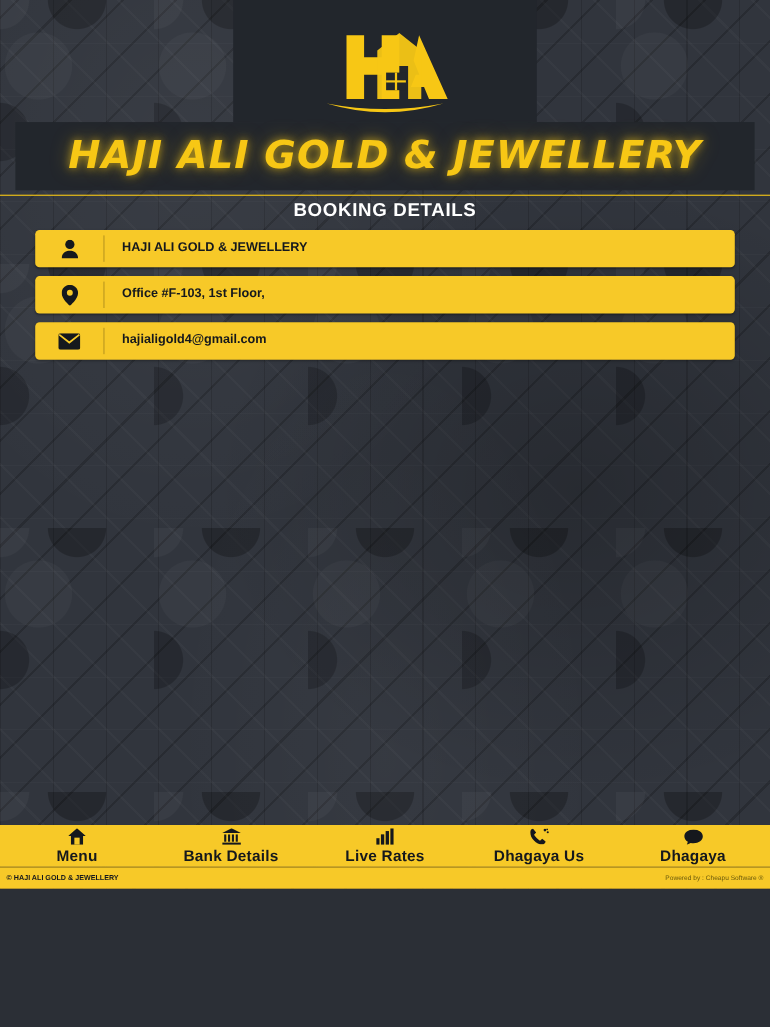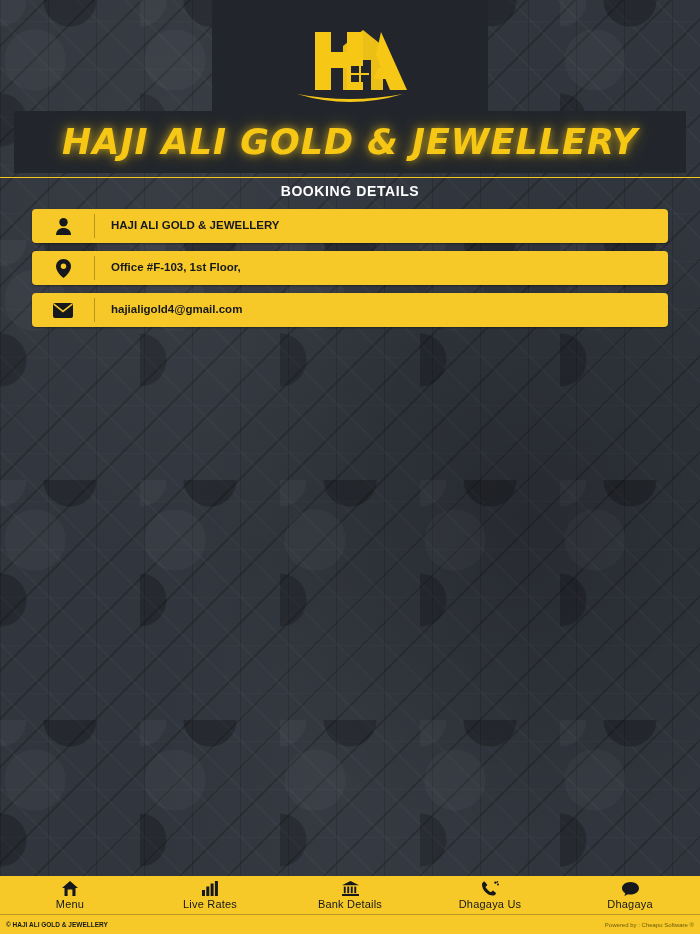--- a/index.html
+++ b/index.html
@@ -8,21 +8,21 @@
     height: 934px;
     overflow: hidden;
     font-family: "Liberation Sans", sans-serif;
     background: #2b2f36;
   }
 
   
   .page {
     position: relative;
     width: 700px;
-    height: 934px;
+    height: 808px;
     background-color: #a16207;
     overflow: hidden;
   }
   .pattern {
     position: absolute;
     inset: 0;
     background-color: #31353d;
     background-image:
       radial-gradient(circle at 0 0, rgba(255,255,255,0.035) 0 26px, transparent 27px),
       radial-gradient(circle at 70px 0, rgba(0,0,0,0.25) 0 26px, transparent 27px),
@@ -86,21 +86,21 @@
     z-index: 3;
     height: 26px;
     display: flex;
     align-items: center;
     justify-content: center;
     border-top: 1px solid #f7c715;
     margin-top: 4px;
   }
   .section-title {
     color: #ffffff;
-    font-size: 14px;
+    font-size: 17px;
     font-weight: bold;
     letter-spacing: 0.6px;
   }
 
   
   .info-list {
     position: relative;
     z-index: 3;
     padding: 6px 32px 0;
     display: flex;
@@ -159,22 +159,22 @@
     display: flex;
     flex-direction: column;
     align-items: center;
     justify-content: center;
     gap: 2px;
     color: #15181d;
     height: 100%;
     cursor: pointer;
   }
   .nav-label {
-    font-size: 11px;
-    font-weight: normal;
+    font-size: 14px;
+    font-weight: bold;
     letter-spacing: 0.2px;
   }
   .nav-ico { height: 16px; display: flex; align-items: flex-end; }
 
   
   .footer {
     position: absolute;
     left: 0;
     right: 0;
     bottom: 0;
@@ -275,46 +275,46 @@
         <svg width="16" height="15" viewBox="0 0 16 15" fill="currentColor">
           <path d="M8 0 L16 7 H13.5 V15 H2.5 V7 H0 z"></path>
           <rect x="5.6" y="8.5" width="4.8" height="6.5" fill="#f7c928"></rect>
         </svg>
       </span>
       <span class="nav-label">Menu</span>
     </div>
 
     <div class="nav-item">
       <span class="nav-ico">
-        <svg width="16" height="15" viewBox="0 0 16 15" fill="currentColor">
-          <rect x="0" y="9" width="3" height="6"></rect>
-          <rect x="4.3" y="5.5" width="3" height="9.5"></rect>
-          <rect x="8.6" y="2.5" width="3" height="12.5"></rect>
-          <rect x="12.9" y="0" width="3" height="15"></rect>
-        </svg>
-      </span>
-      <span class="nav-label">Live Rates</span>
-    </div>
-
-    <div class="nav-item">
-      <span class="nav-ico">
         <svg width="17" height="15" viewBox="0 0 17 15" fill="currentColor">
           <path d="M8.5 0 L17 4.2 H0 z"></path>
           <rect x="1.8" y="5.6" width="1.9" height="6.6"></rect>
           <rect x="5.3" y="5.6" width="1.9" height="6.6"></rect>
           <rect x="8.8" y="5.6" width="1.9" height="6.6"></rect>
           <rect x="12.3" y="5.6" width="1.9" height="6.6"></rect>
           <rect x="0" y="13" width="17" height="2"></rect>
         </svg>
       </span>
       <span class="nav-label">Bank Details</span>
     </div>
 
     <div class="nav-item">
       <span class="nav-ico">
+        <svg width="16" height="15" viewBox="0 0 16 15" fill="currentColor">
+          <rect x="0" y="9" width="3" height="6"></rect>
+          <rect x="4.3" y="5.5" width="3" height="9.5"></rect>
+          <rect x="8.6" y="2.5" width="3" height="12.5"></rect>
+          <rect x="12.9" y="0" width="3" height="15"></rect>
+        </svg>
+      </span>
+      <span class="nav-label">Live Rates</span>
+    </div>
+
+    <div class="nav-item">
+      <span class="nav-ico">
         <svg width="17" height="15" viewBox="0 0 17 15" fill="currentColor">
           <path d="M2.6 0.5 C1.2 0.5 0 2 0 3.5 C0 9 5.5 14.6 11 14.6 C12.5 14.6 14 13.4 14 12 L10.9 9.4 L8.9 11.3 C7.1 10.4 4.4 7.7 3.5 5.9 L5.4 3.9 z"></path>
           <circle cx="13.4" cy="1.6" r="1.2"></circle>
           <circle cx="16" cy="3.6" r="1"></circle>
           <circle cx="15.4" cy="0.9" r="0.8"></circle>
         </svg>
       </span>
       <span class="nav-label">Dhagaya Us</span>
     </div>
 

